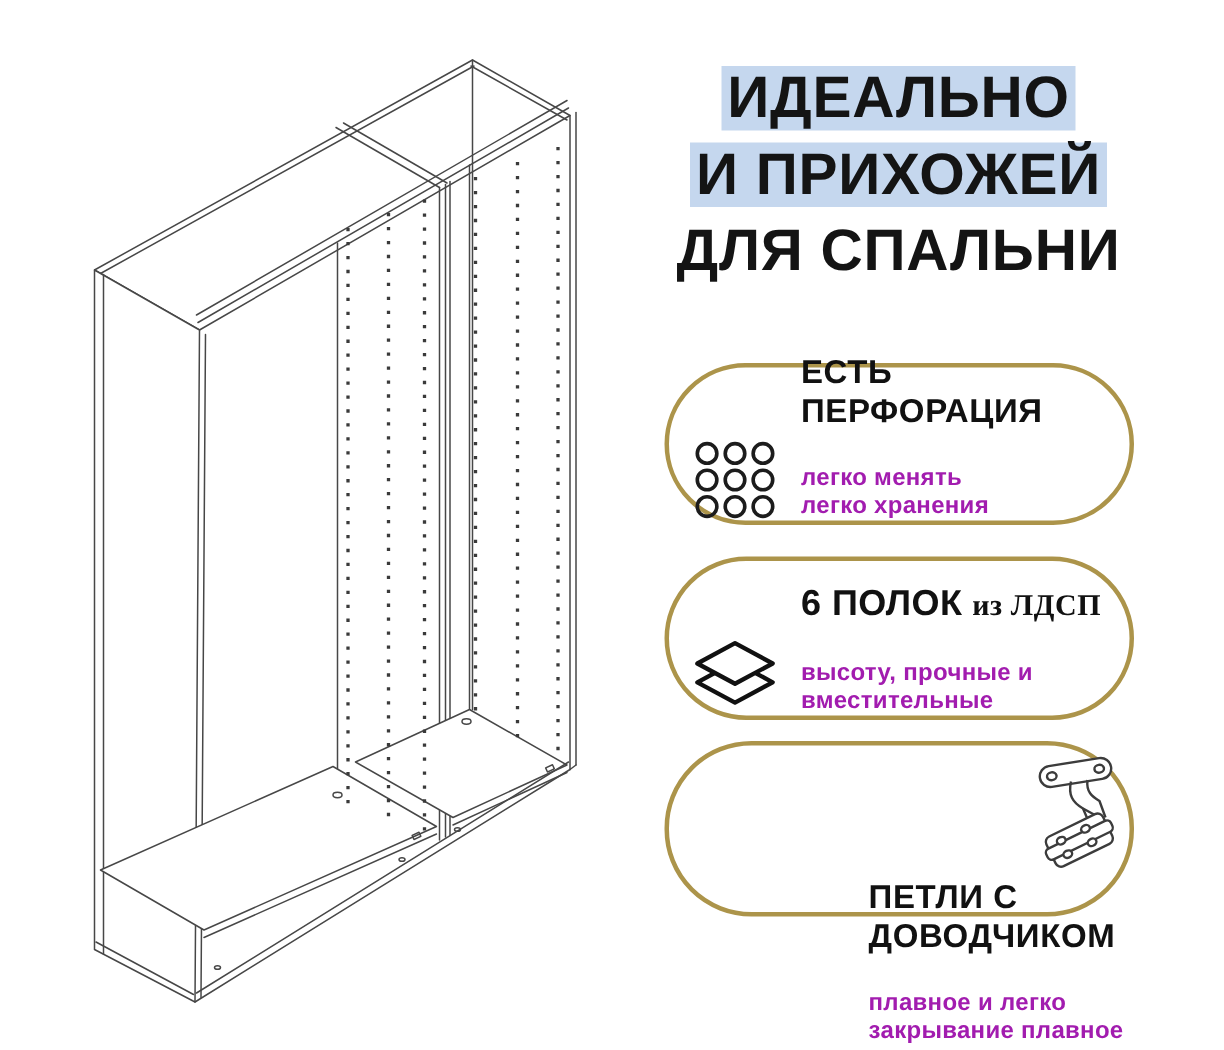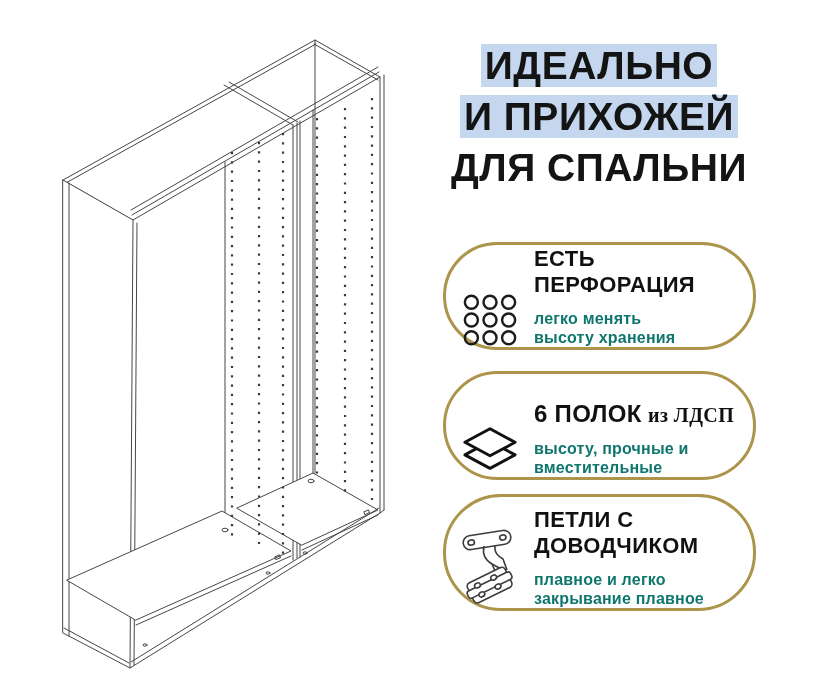--- a/index.html
+++ b/index.html
@@ -15,27 +15,27 @@
   .hl-row{margin-bottom:8px;white-space:nowrap;}
   .hl{display:inline-block;font-size:39px;line-height:43px;font-weight:bold;
       letter-spacing:0.5px;padding:0 4px;}
   .hl.bg{background:var(--hl,#c5d7ee);}
   
   .bubble{position:absolute;left:443px;width:313px;box-sizing:border-box;
     border:3px solid var(--gold,#ac944a);border-radius:58px;background:#fff;
     display:flex;align-items:flex-end;}
   .b1{top:242px;height:108px;}
   .b2{top:371px;height:109px;}
-  .b3{top:494px;height:117px;}
+  .b3{top:494px;height:117px;flex-direction:column;}
   .icon-box{flex:0 0 88px;display:flex;justify-content:center;align-items:center;}
   .txt{flex:1;padding-right:4px;}
   .t-title{font-weight:bold;font-size:22px;line-height:26px;letter-spacing:0.4px;color:#111;}
   .t-big{font-size:24px;letter-spacing:0.3px;}
   .t-suffix{font-size:20px;font-family:Liberation Serif, serif;}
-  .t-sub{font-weight:bold;font-size:16px;line-height:19px;letter-spacing:0.2px;color:#0f766e;margin-top:11px;}
+  .t-sub{font-weight:bold;font-size:16px;line-height:19px;letter-spacing:0.2px;color:#a21caf;margin-top:22px;}
 </style>
 </head>
 <body style="--hl: #c5d7ee; --gold: #ac944a;">
 
 <div class="art">
   <svg width="420" height="680" viewBox="0 0 420 680" xmlns="http://www.w3.org/2000/svg">
     <g stroke="#474747" stroke-width="1" fill="none" stroke-linejoin="round" stroke-linecap="round">
 
       <polygon points="35,170 287,30 352,67 105,210" fill="#ffffff"></polygon>
       <line x1="36" y1="174" x2="288" y2="34"></line>
@@ -115,21 +115,21 @@
       </g>
     </svg>
   </div>
   <div class="txt">
     <div class="t-title">
       <div>ЕСТЬ</div>
       <div>ПЕРФОРАЦИЯ</div>
     </div>
     <div class="t-sub">
       <div>легко менять</div>
-      <div>высоту хранения</div>
+      <div>легко хранения</div>
     </div>
   </div>
 </div>
 
 <div class="bubble b2">
   <div class="icon-box">
     <svg width="56" height="52" viewBox="0 0 58 50">
       <polygon points="29,15 55,29 29,43 3,29" fill="none" stroke="#111" stroke-width="3" stroke-linejoin="round"></polygon>
       <polygon points="29,2 55,16 29,30 3,16" fill="#ffffff" stroke="#111" stroke-width="3" stroke-linejoin="round"></polygon>
     </svg>

